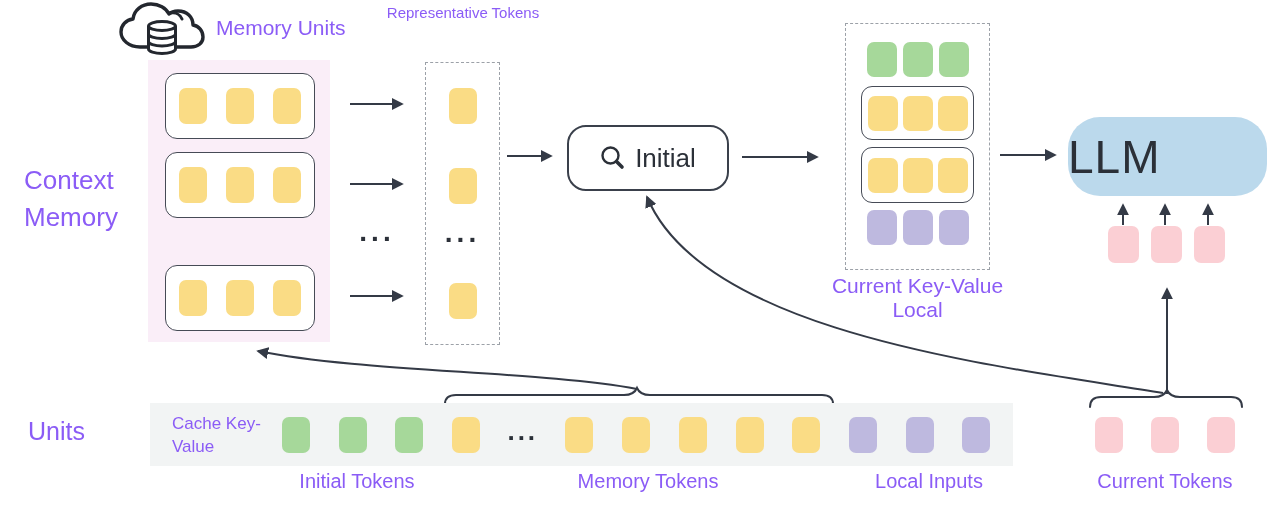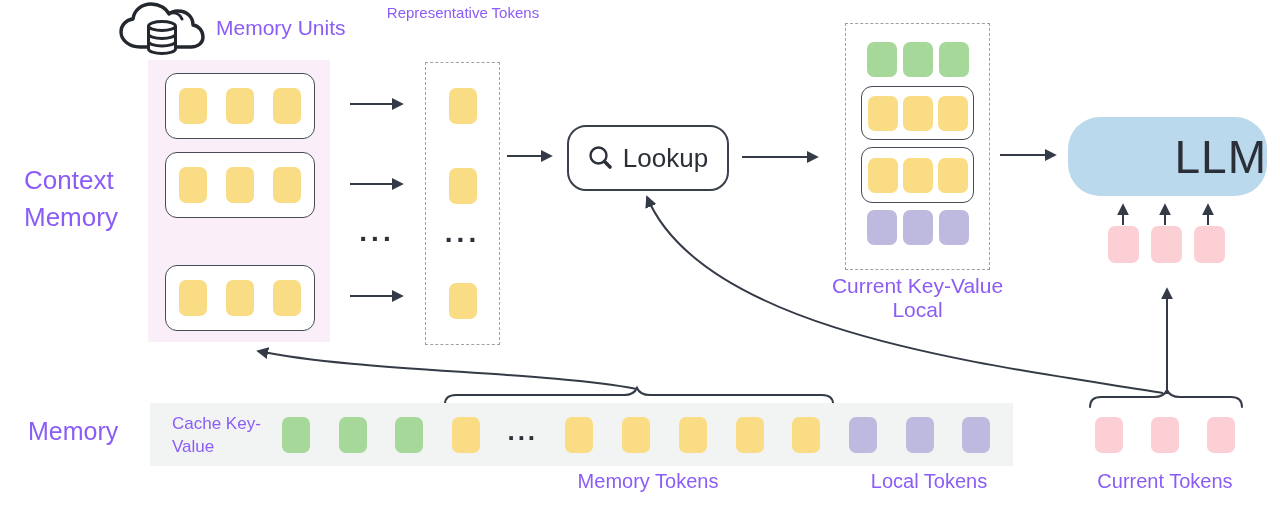--- a/index.html
+++ b/index.html
@@ -25,21 +25,21 @@
           background:#fff;display:flex;align-items:center;justify-content:center;gap:9px;}
   .lookup-text{font-size:26px;color:#2B3038;}
   
   .cache-box{left:845px;top:23px;width:143px;height:245px;border:1.6px dashed #9CA1A8;}
   .cache-row{position:absolute;left:0;right:0;display:flex;justify-content:center;gap:6px;}
   .cache-unit{position:absolute;left:15px;width:111px;height:52px;background:#fff;
               border:1.4px solid #464B56;border-radius:11px;
               display:flex;align-items:center;justify-content:center;gap:5px;}
   
   .llm-box{left:1068px;top:117px;width:199px;height:79px;background:#BBD9EC;border-radius:32px;
-           display:flex;align-items:center;justify-content:flex-end;}
+           display:flex;align-items:center;justify-content:flex-start;}
   .llm-text{font-size:46px;color:#2B3038;letter-spacing:1px;}
   
   .strip{left:150px;top:403px;width:863px;height:63px;background:#F2F4F4;}
   .seq{left:282px;top:417px;display:flex;gap:28.7px;}
   .seq .grp{display:flex;gap:28.7px;}
   .dots-slot{width:28px;height:36px;display:flex;align-items:center;justify-content:center;}
   .dots-slot .dots{transform:translateY(-4px);font-size:26px;letter-spacing:3px;}
   .bottom-lbl{width:170px;text-align:center;font-size:20px;top:470px;}
 </style>
 </head>
@@ -67,21 +67,21 @@
       <path d="M637 389 C540 371, 360 372, 258 351" marker-end="url(#ah)"></path>
       <path d="M1163 393 C1000 366, 705 335, 647 197" marker-end="url(#ah)"></path>
       <g stroke-linecap="round">
         <path d="M445 404 Q445 395 456 395 L624 395 Q634 395 637 388 Q640 395 650 395 L822 395 Q833 395 833 404"></path>
         <path d="M1090 407 Q1090 397 1101 397 L1154 397 Q1164 397 1167 390 Q1170 397 1180 397 L1231 397 Q1242 397 1242 407"></path>
       </g>
     </g>
   </svg>
 
   <div class="lbl big-lbl" style="left:24px;top:162px;width:135px;">Context Memory</div>
-  <div class="lbl" style="left:28px;top:417px;font-size:25px;">Memory</div>
+  <div class="lbl" style="left:28px;top:417px;font-size:25px;">Units</div>
 
   <svg class="abs" style="left:116px;top:1px;" width="92" height="58" viewBox="0 0 92 58">
     <g stroke="#23272E" fill="none" stroke-width="3.4" stroke-linecap="round" stroke-linejoin="round">
       <path d="M24 46 C13 46 5 39 5 31 C5 24 10 19 17 18 C18 9 26 3 35 3 C43 3 50 7 53 13 C55 11 59 10 62 10 C71 10 77 16 77 24 C83 25 87 30 87 36 C87 42 82 46 75 46 Z"></path>
       <path d="M54 12 C59 11 64 13 66 18" stroke-width="3"></path>
     </g>
     <path d="M32.5 25 A13.5 4.5 0 0 1 59.5 25 L59.5 48 A13.5 4.5 0 0 1 32.5 48 Z" fill="#ffffff"></path>
     <g stroke="#23272E" fill="none" stroke-width="3">
       <ellipse cx="46" cy="25" rx="13.5" ry="4.5"></ellipse>
       <path d="M32.5 25 L32.5 48 M59.5 25 L59.5 48"></path>
@@ -123,21 +123,21 @@
     <div class="rep-slot" style="top:220px;">
         <div class="token" style="background: rgb(250, 220, 133); width: 28px; height: 36px;"></div>
       </div>
   </div>
 
   <div class="abs lookup">
     <svg width="26" height="26" viewBox="0 0 26 26">
       <circle cx="10.5" cy="10.5" r="8" fill="none" stroke="#2B3038" stroke-width="2.4"></circle>
       <line x1="16.5" y1="16.5" x2="22" y2="22" stroke="#2B3038" stroke-width="3.6" stroke-linecap="round"></line>
     </svg>
-    <span class="lookup-text">Lookup</span>
+    <span class="lookup-text">Initial</span>
   </div>
 
   <div class="abs cache-box">
     <div class="cache-row" style="top:18px;">
         <div class="token" style="background: rgb(166, 216, 154); width: 30px; height: 35px;"></div>
         <div class="token" style="background: rgb(166, 216, 154); width: 30px; height: 35px;"></div>
         <div class="token" style="background: rgb(166, 216, 154); width: 30px; height: 35px;"></div>
       </div>
     <div class="cache-unit" style="top:62px;">
         <div class="token" style="background: rgb(250, 220, 133); width: 30px; height: 35px;"></div>
@@ -194,17 +194,18 @@
         <div class="token" style="background: rgb(190, 185, 223); width: 28px; height: 36px;"></div>
       </div>
   </div>
 
   <div class="abs trow" style="left:1095px;top:417px;gap:28px;">
       <div class="token" style="background: rgb(251, 207, 212); width: 28px; height: 36px;"></div>
       <div class="token" style="background: rgb(251, 207, 212); width: 28px; height: 36px;"></div>
       <div class="token" style="background: rgb(251, 207, 212); width: 28px; height: 36px;"></div>
     </div>
 
+  <div class="lbl bottom-lbl" style="left:272px;">Initial Tokens</div>
   <div class="lbl bottom-lbl" style="left:563px;">Memory Tokens</div>
-  <div class="lbl bottom-lbl" style="left:844px;">Local Tokens</div>
+  <div class="lbl bottom-lbl" style="left:844px;">Local Inputs</div>
   <div class="lbl bottom-lbl" style="left:1080px;">Current Tokens</div>
 
 </div>
 
 </body></html>

